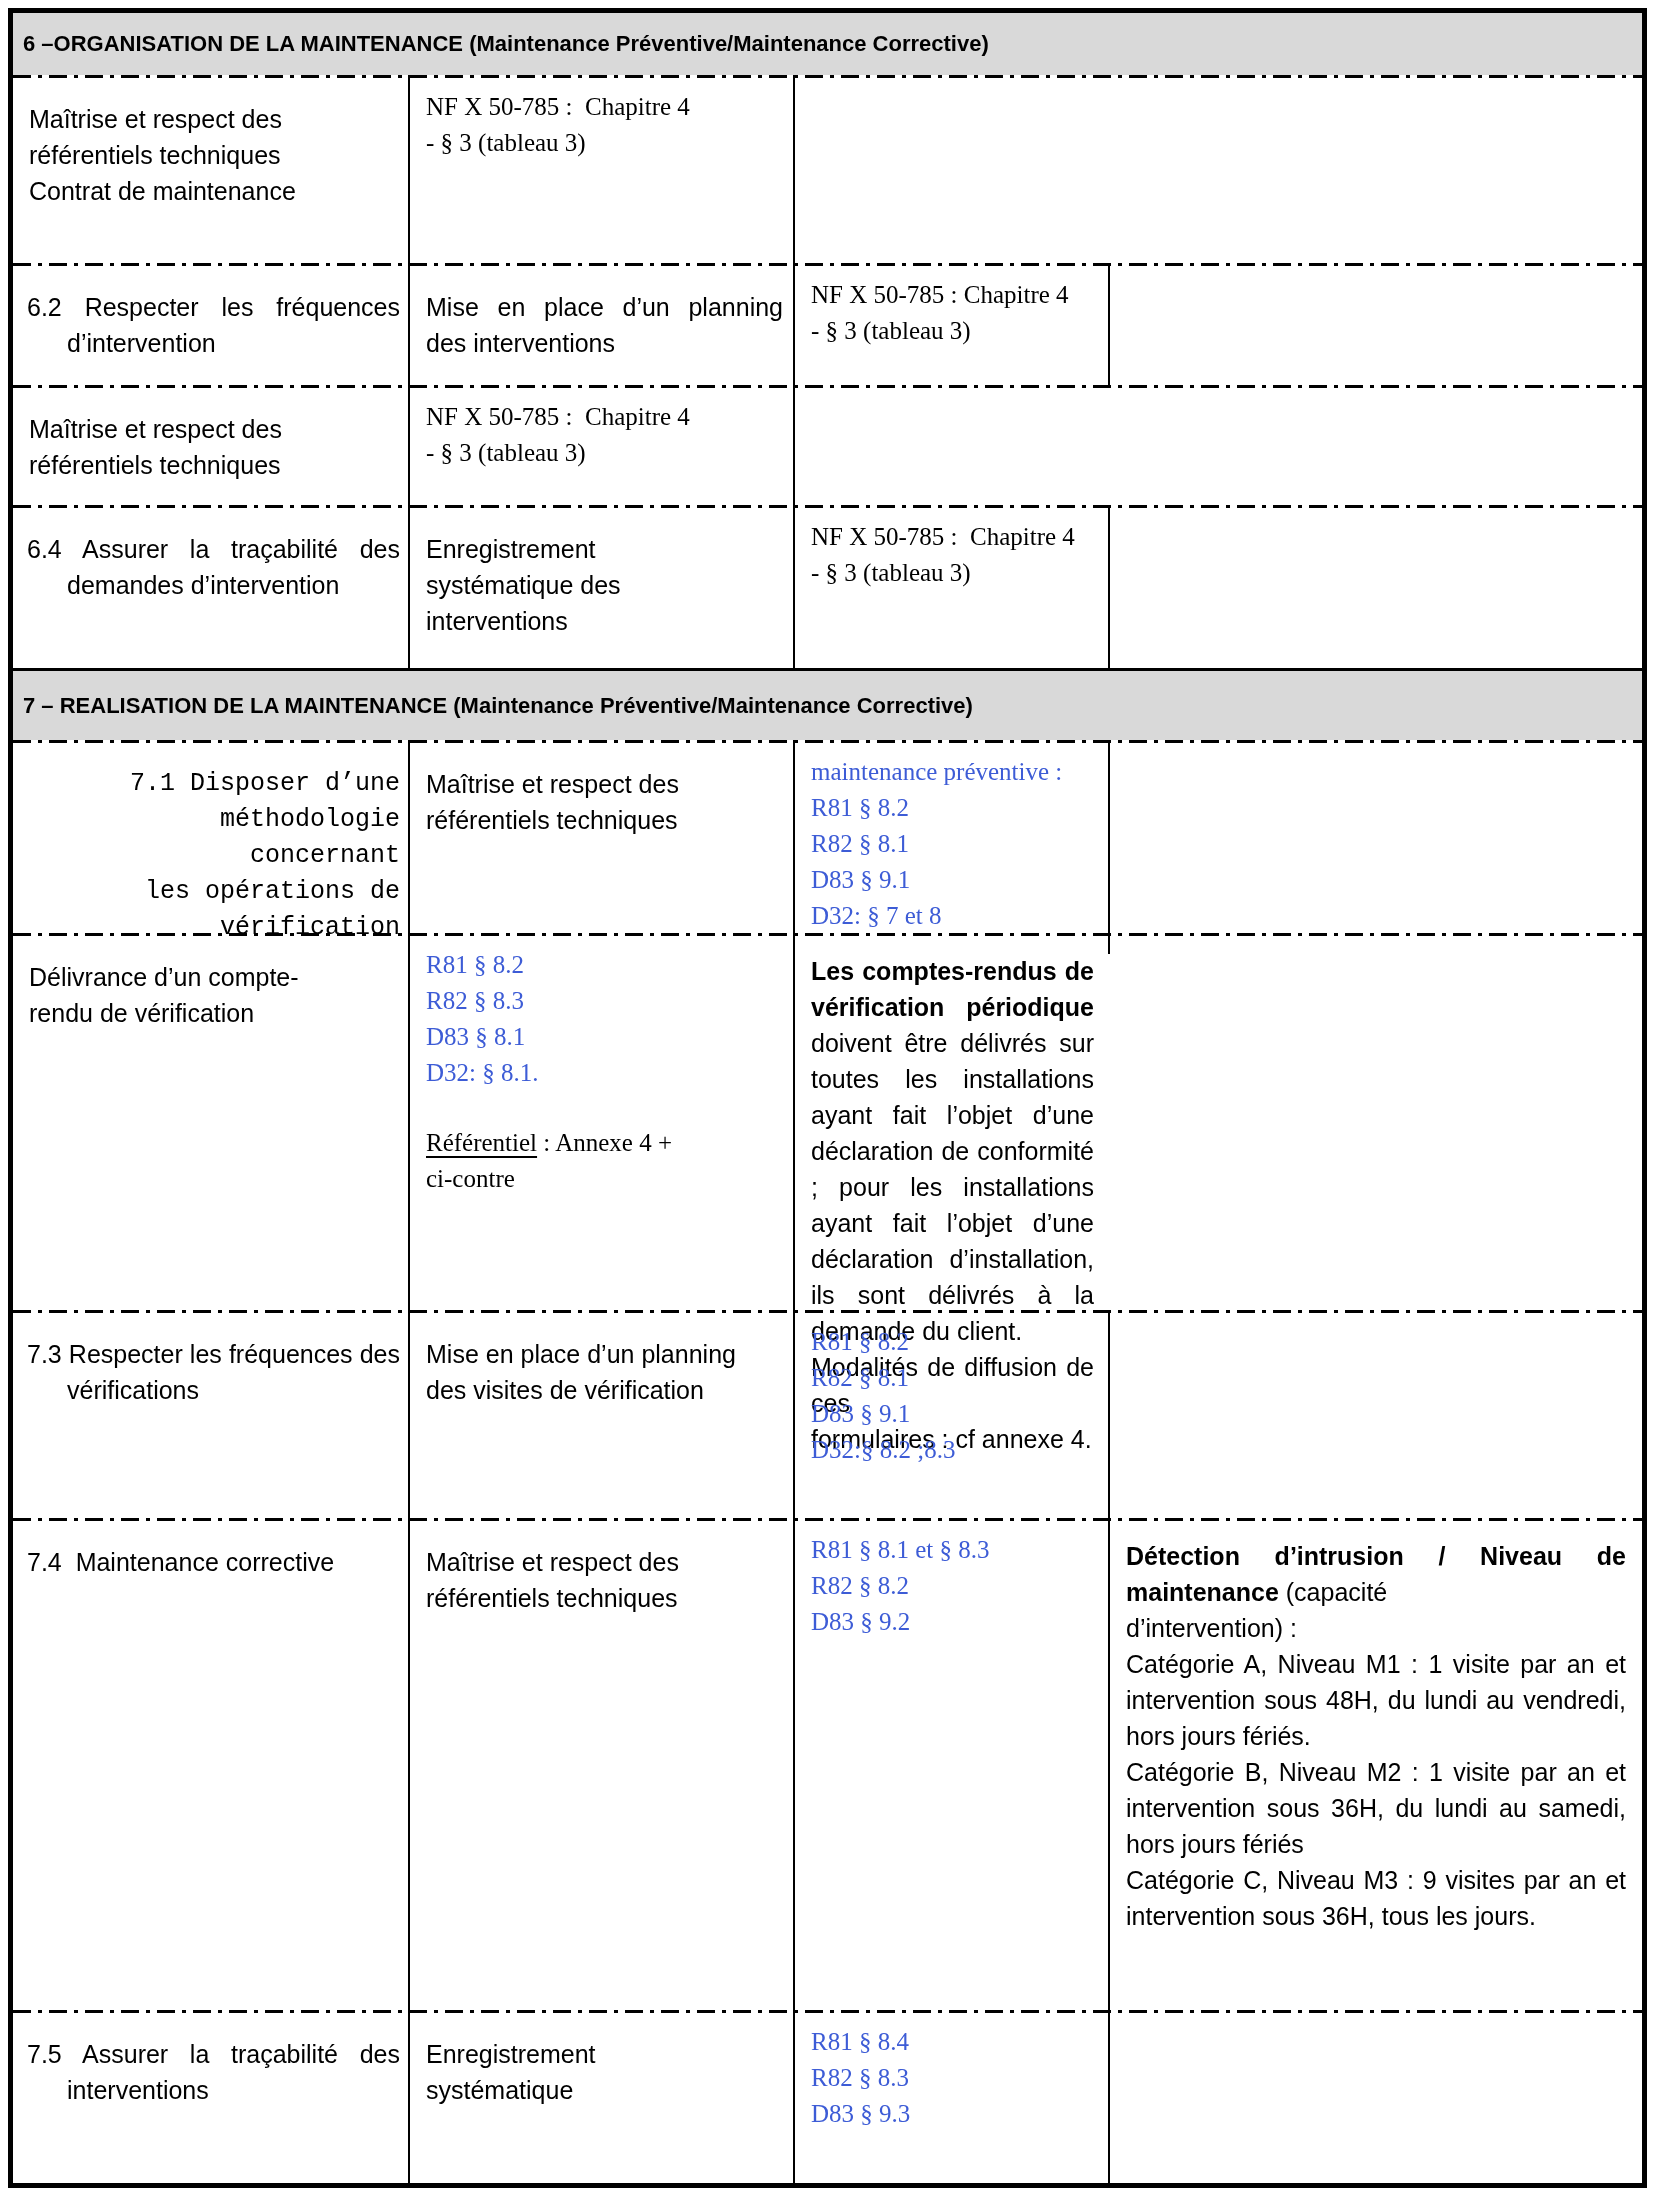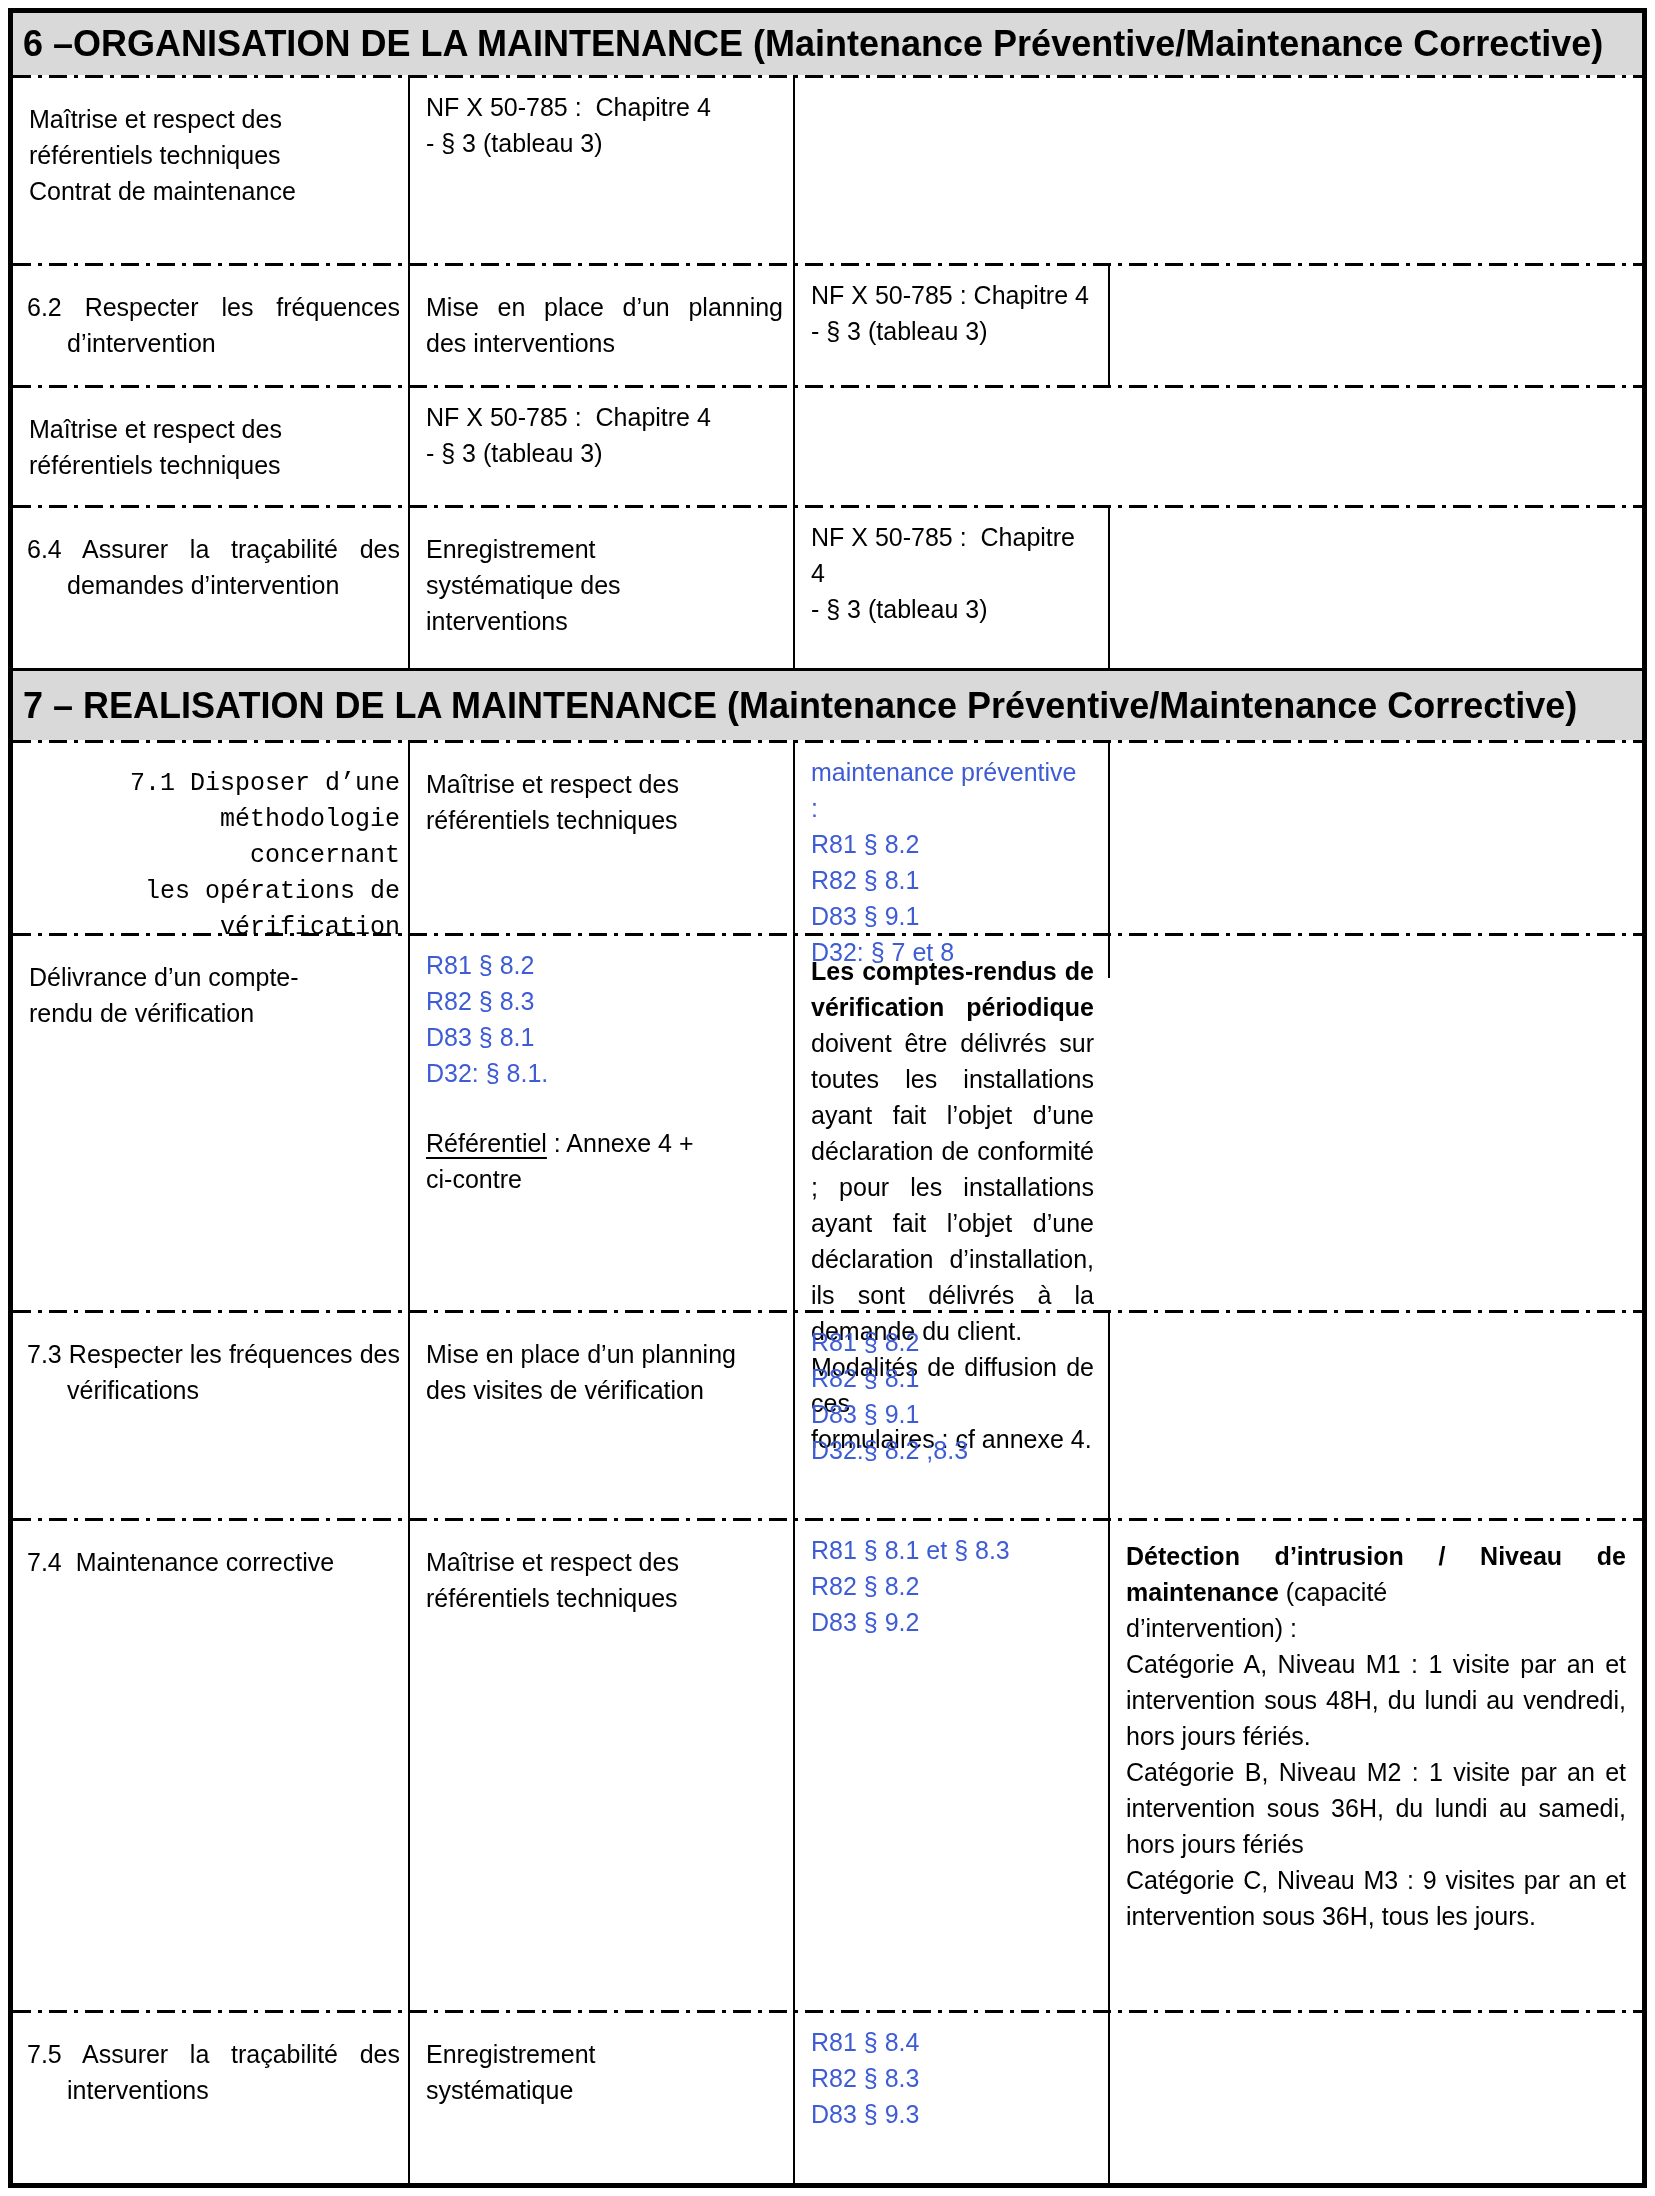--- a/index.html
+++ b/index.html
@@ -1,38 +1,38 @@
 <!DOCTYPE html>
 <html><head>
 <meta charset="utf-8">
 <style>
   html,body{margin:0;padding:0;background:#fff;}
   body{width:1655px;height:2196px;position:relative;font-family:"Liberation Sans","DejaVu Sans",sans-serif;color:#000;}
   .tbl{position:absolute;left:8px;top:8px;width:1639px;height:2180px;border:5px solid #000;box-sizing:border-box;background:#fff;}
-  .section-header{display:flex;align-items:center;font-weight:bold;font-size:36px;padding:0 10px;box-sizing:border-box;letter-spacing:0;}
+  .section-header{display:flex;align-items:center;font-weight:bold;font-size:22px;padding:0 10px;box-sizing:border-box;letter-spacing:0;}
   .section-header[data-sec-index="0"]{height:62px;}
   .section-header[data-sec-index="1"]{height:72px;border-top:3px solid #000;}
   .row{display:grid;grid-template-columns:397px 385px 315px auto;position:relative;box-sizing:border-box;}
   
   .row::before{content:"";position:absolute;left:0;right:0;top:0;height:3px;z-index:2;
     background-image:repeating-linear-gradient(90deg,#000 0 18px,rgba(0,0,0,0) 18px 25px,#000 25px 29px,rgba(0,0,0,0) 29px 36px);}
   [data-row-id="6.1"]{height:188px;}
   [data-row-id="6.2"]{height:122px;}
   [data-row-id="6.3"]{height:120px;}
   [data-row-id="6.4"]{height:163px;}
   [data-row-id="7.1"]{height:193px;}
   [data-row-id="7.2"]{height:377px;}
   [data-row-id="7.3"]{height:208px;}
   [data-row-id="7.4"]{height:492px;}
   [data-row-id="7.5"]{height:173px;}
   .cell{box-sizing:border-box;font-size:25px;line-height:36px;overflow:visible;}
   .cell:not(:last-child){border-right:2px solid #000;}
   .c1{padding:26px 8px 8px 14px;}
   .c2{padding:26px 10px 8px 16px;}
-  .c3{padding:14px 18px 8px 16px;}
+  .c3{padding:14px 18px 8px 16px;font-family:Liberation Serif, serif;}
   .c4{padding:20px 16px 8px 16px;}
   .para{margin:0;white-space:pre-line;}
   .c1 .para{padding-left:40px;text-indent:-40px;}
   .gap1{}
   .gap2{margin-top:34px;}
   .b{font-weight:bold;}
   .u{text-decoration:underline;text-underline-offset:5px;text-decoration-thickness:2px;}
 </style>
 </head>
 <body>

